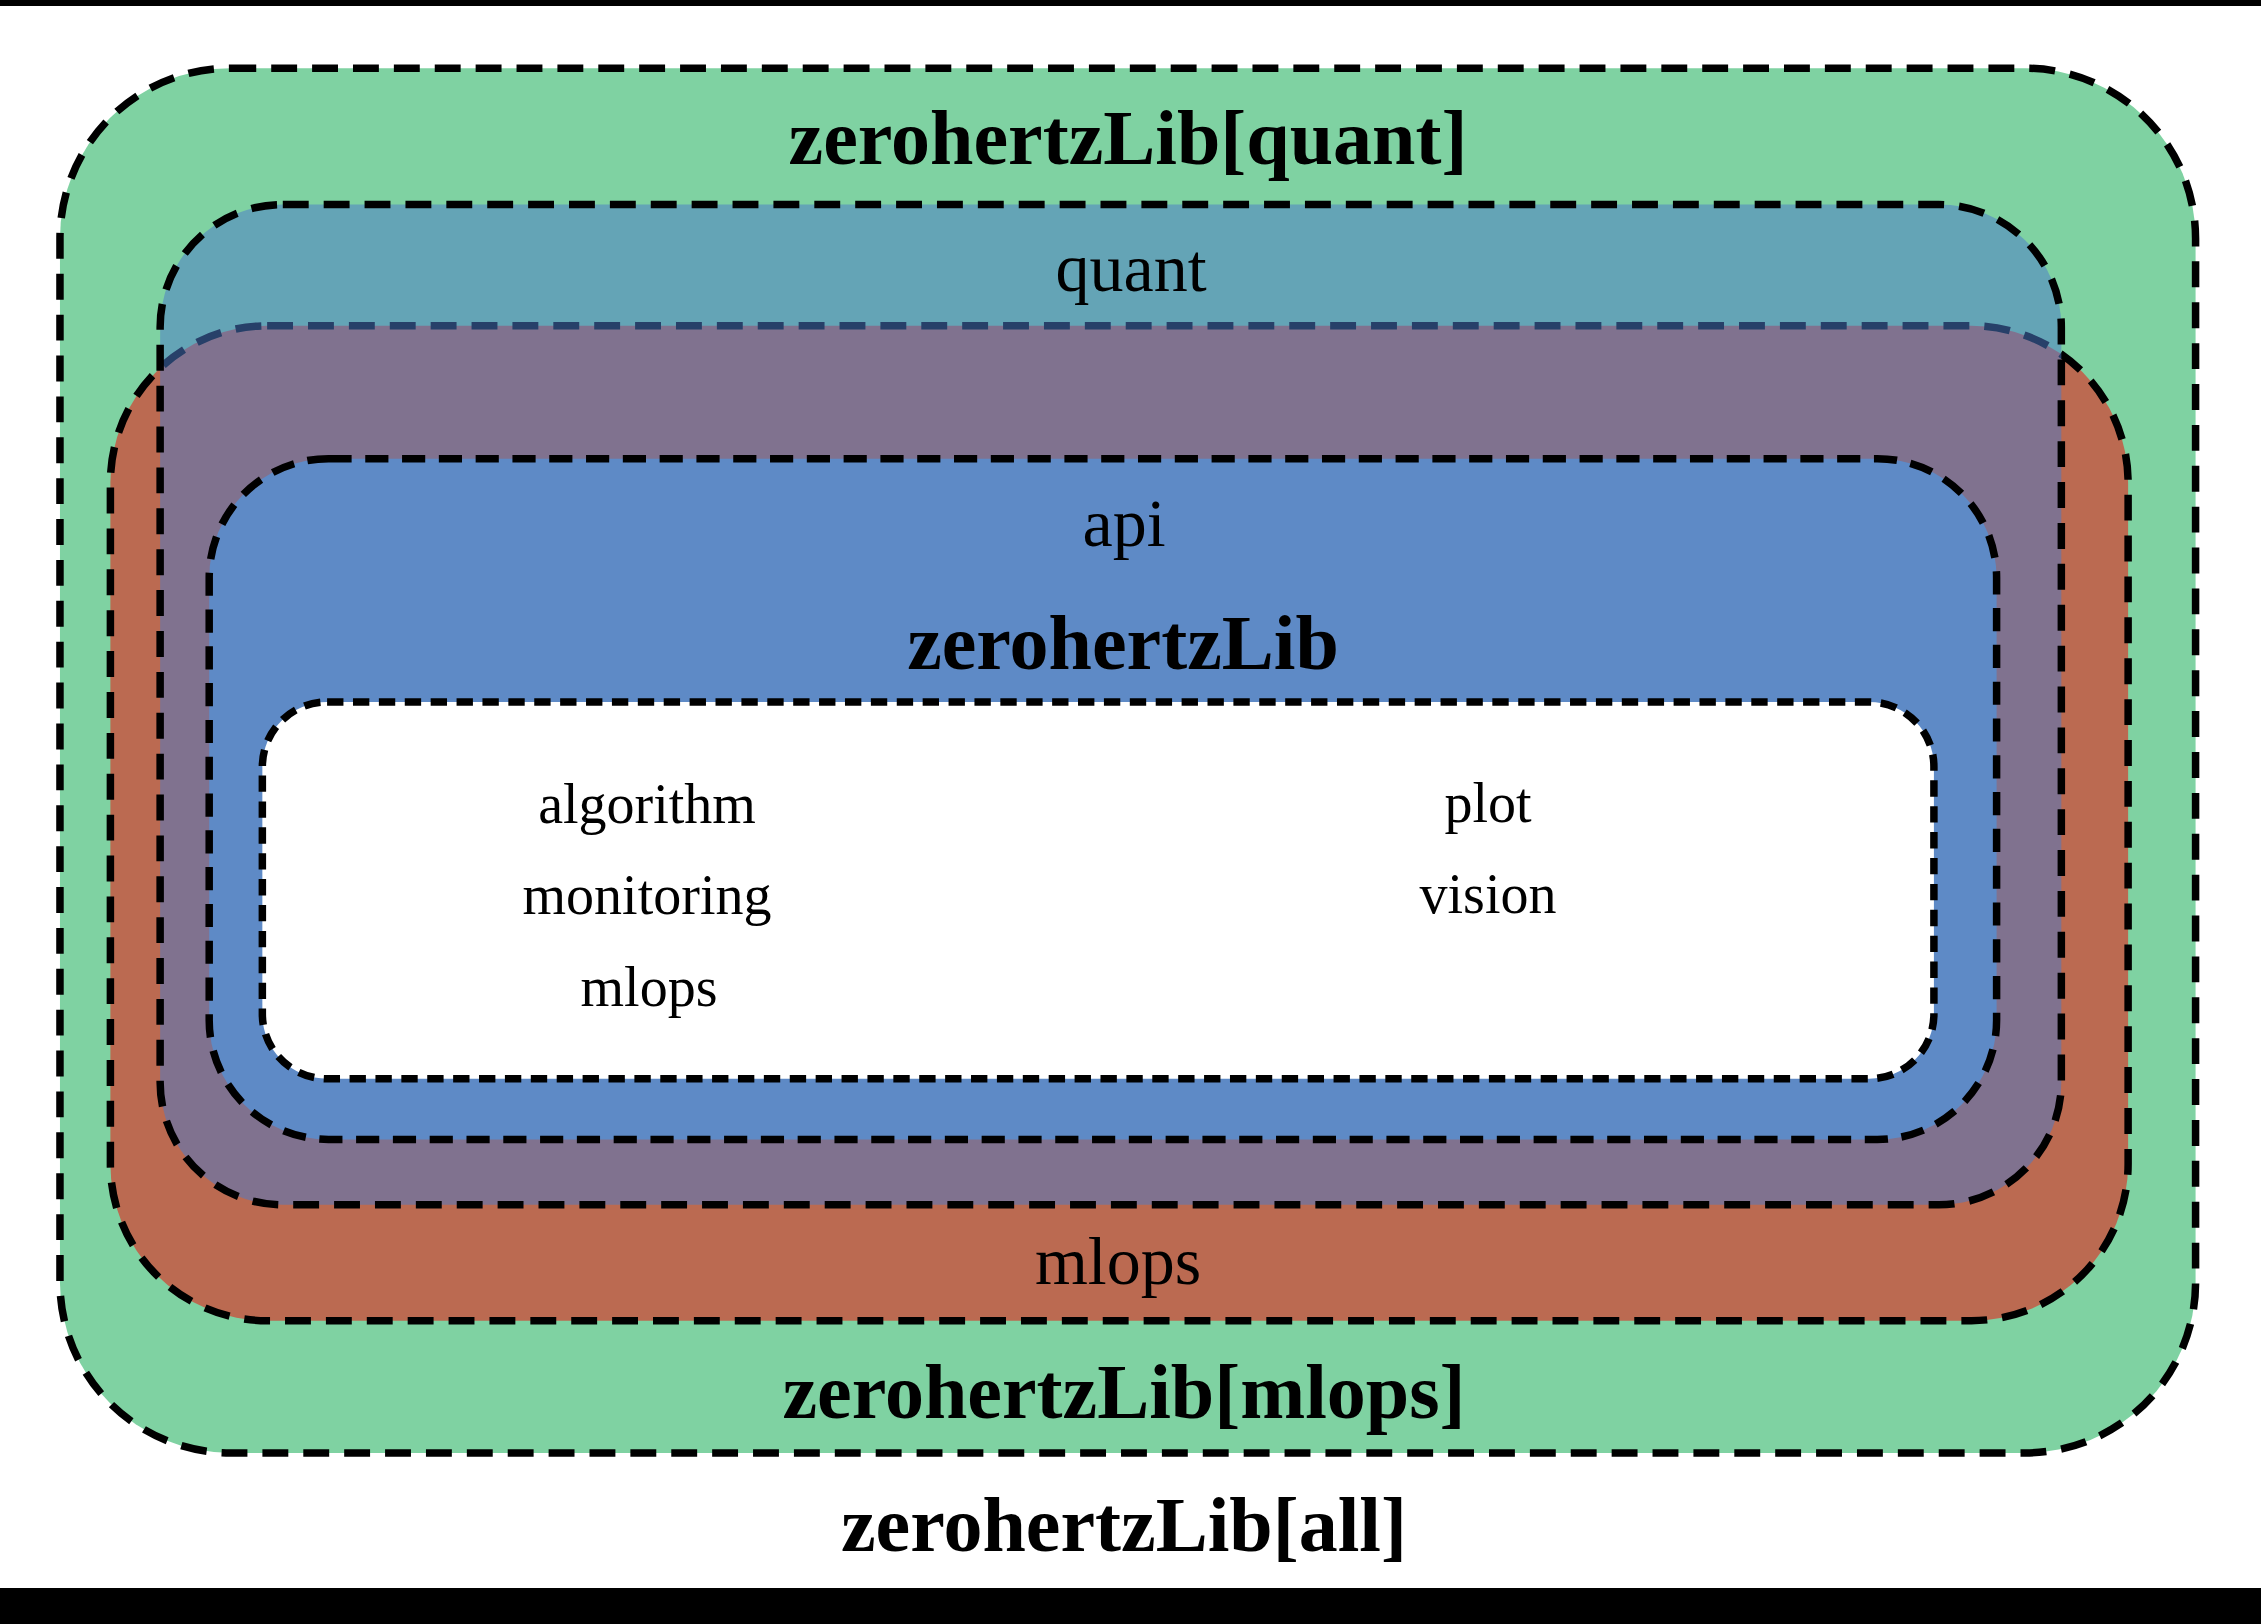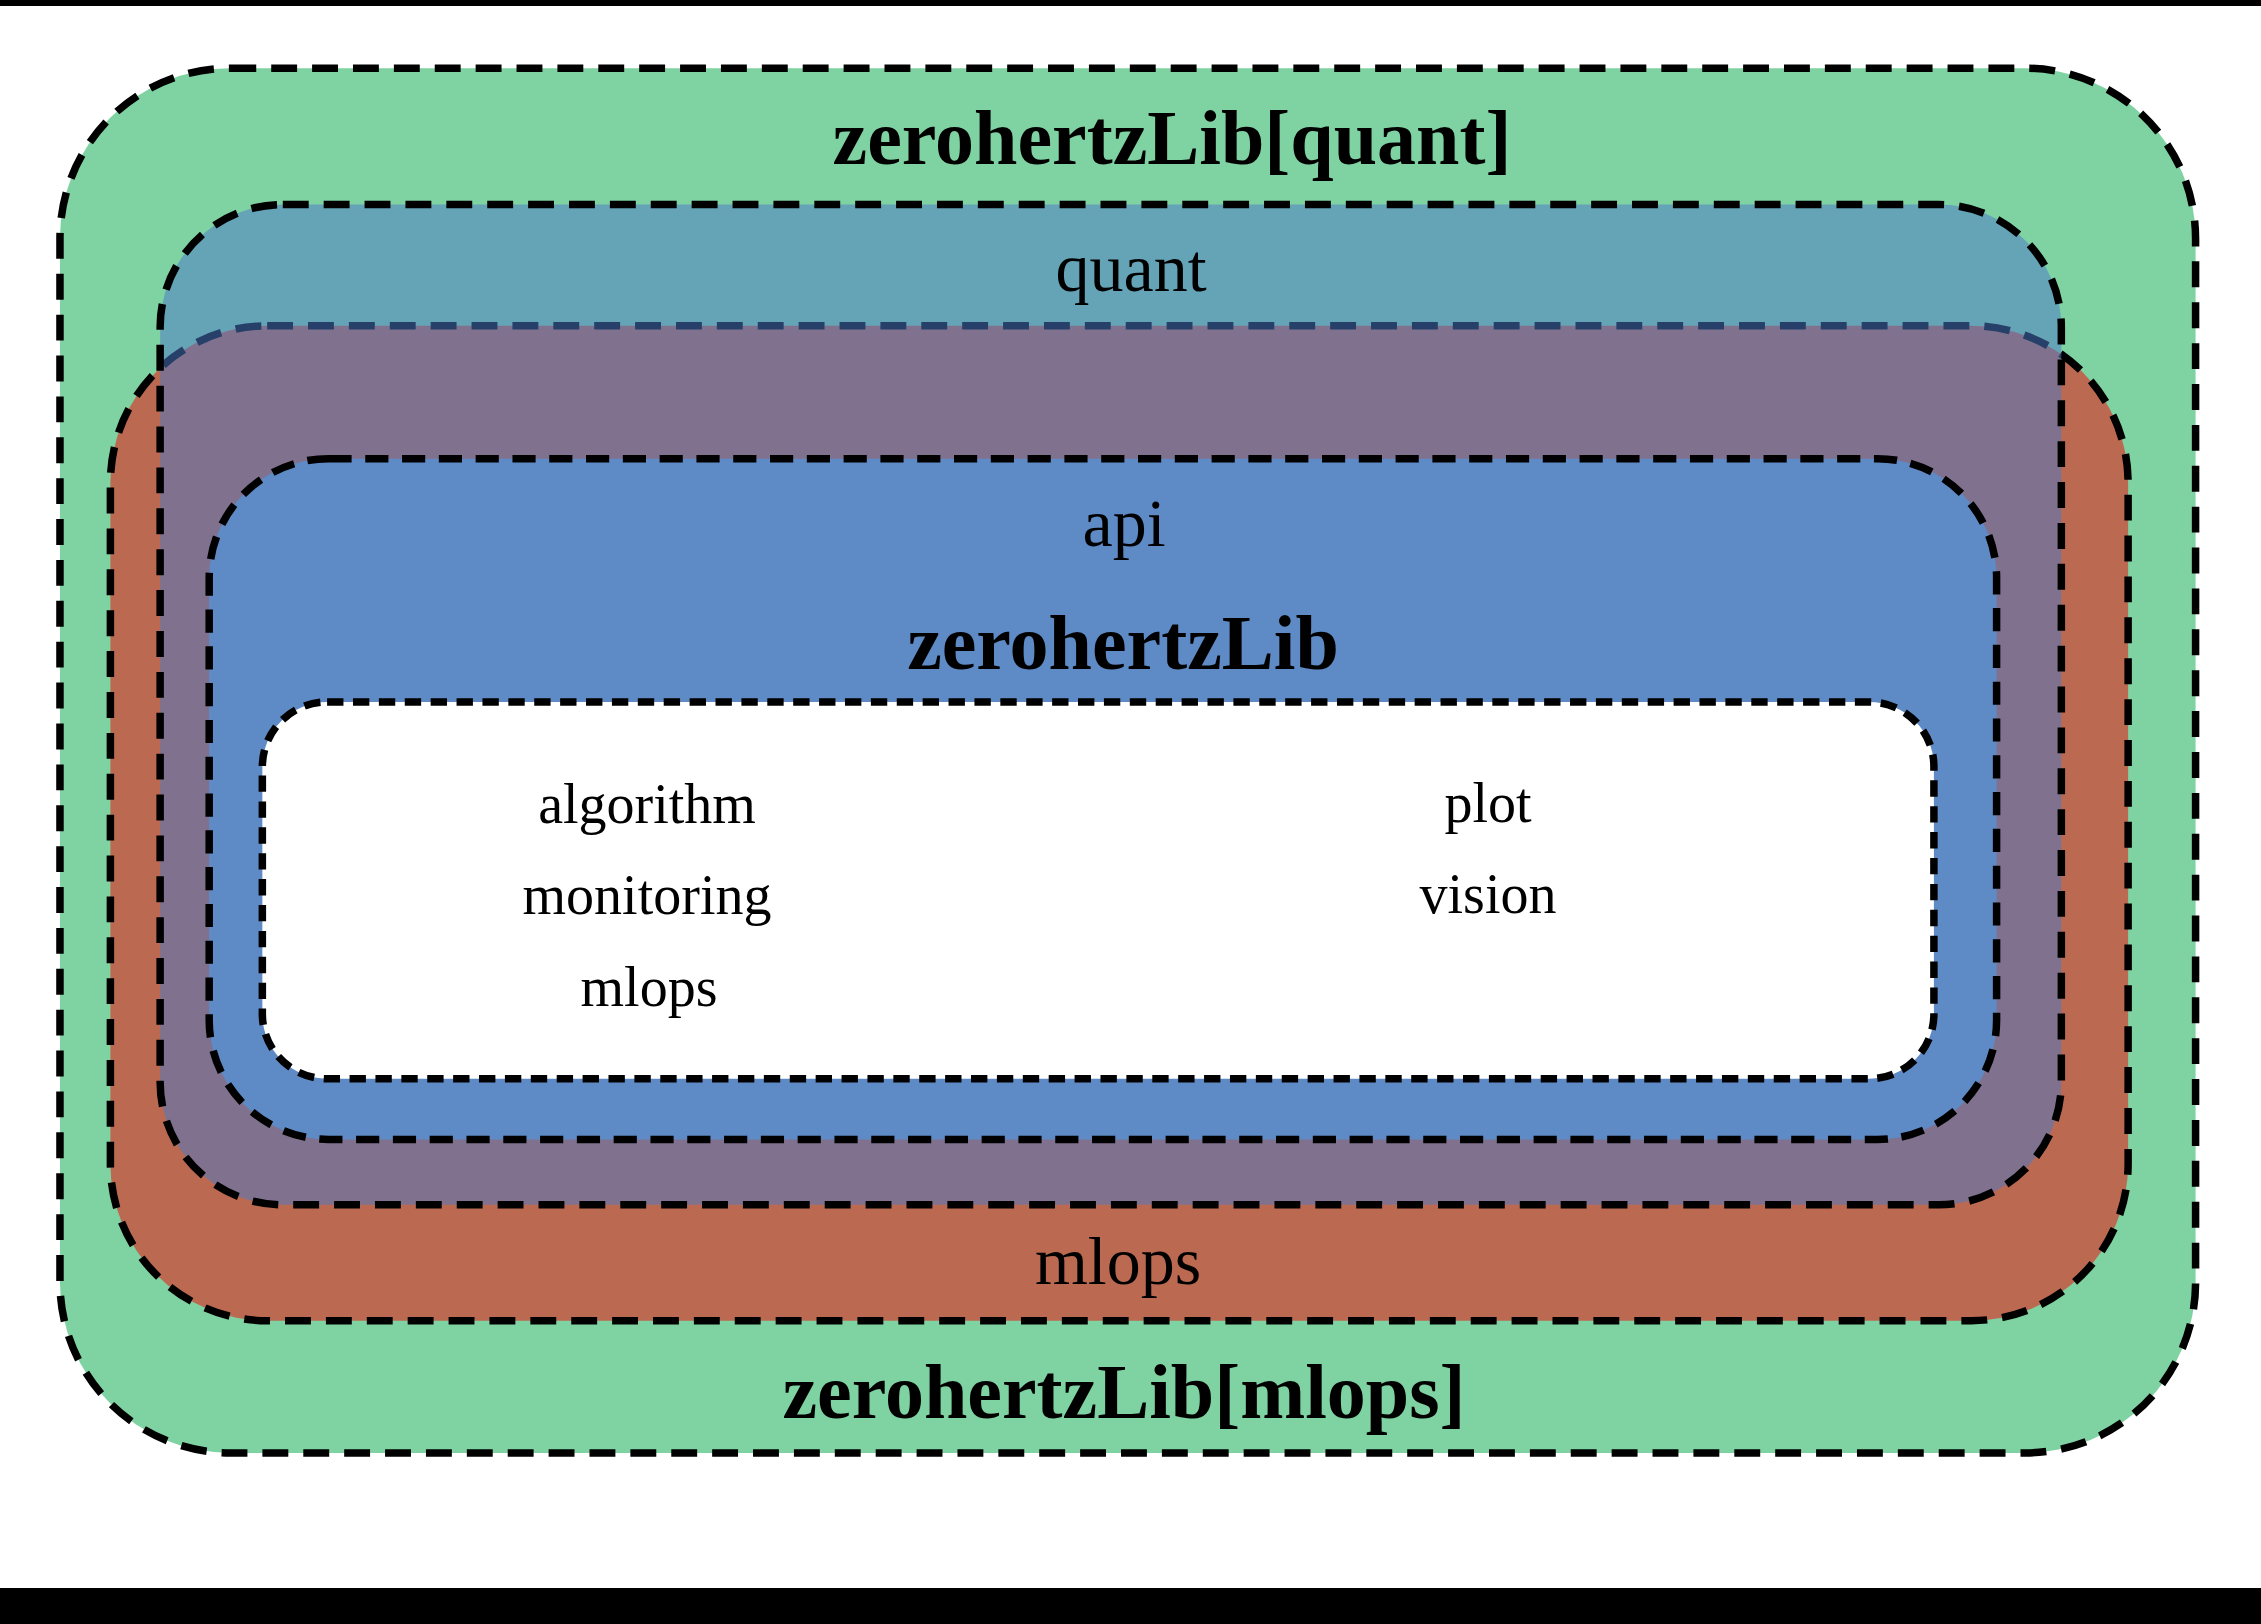--- a/index.html
+++ b/index.html
@@ -42,21 +42,21 @@
     transform: translate(-50%, -50%);
     white-space: nowrap;
     color: #000000;
     line-height: 1;
   }
   .label.bold { font-weight: bold; font-size: 78px; }
   .label.band { font-weight: normal; font-size: 68px; }
   .label.module { font-weight: normal; font-size: 56px; }
 
   
-  #lbl-quant-extra  { left: 1172px; top: 138px; }
+  #lbl-quant-extra  { left: 1128px; top: 138px; }
   #lbl-quant        { left: 1131px; top: 268px; }
   #lbl-api-extra    { left: 1128px; top: 393px; }
   #lbl-api          { left: 1124px; top: 523px; }
   #lbl-core         { left: 1123px; top: 643px; }
   #lbl-algorithm    { left: 647px;  top: 804px; }
   #lbl-monitoring   { left: 647px;  top: 895px; }
   #lbl-plot         { left: 649px;  top: 987px; }
   #lbl-util         { left: 1488px; top: 803px; }
   #lbl-vision       { left: 1488px; top: 894px; }
   #lbl-mlops        { left: 1118px; top: 1261px; }
@@ -101,15 +101,16 @@
   <div id="lbl-plot" class="label module">mlops</div>
 
   <div id="lbl-util" class="label module">plot</div>
 
   <div id="lbl-vision" class="label module">vision</div>
 
   <div id="lbl-mlops" class="label band">mlops</div>
 
   <div id="lbl-mlops-extra" class="label bold">zerohertzLib[mlops]</div>
 
+  <div id="lbl-all-extra" class="label bold">zerohertzLib[all]</div>
 
 </div>
 
 
 </body></html>

